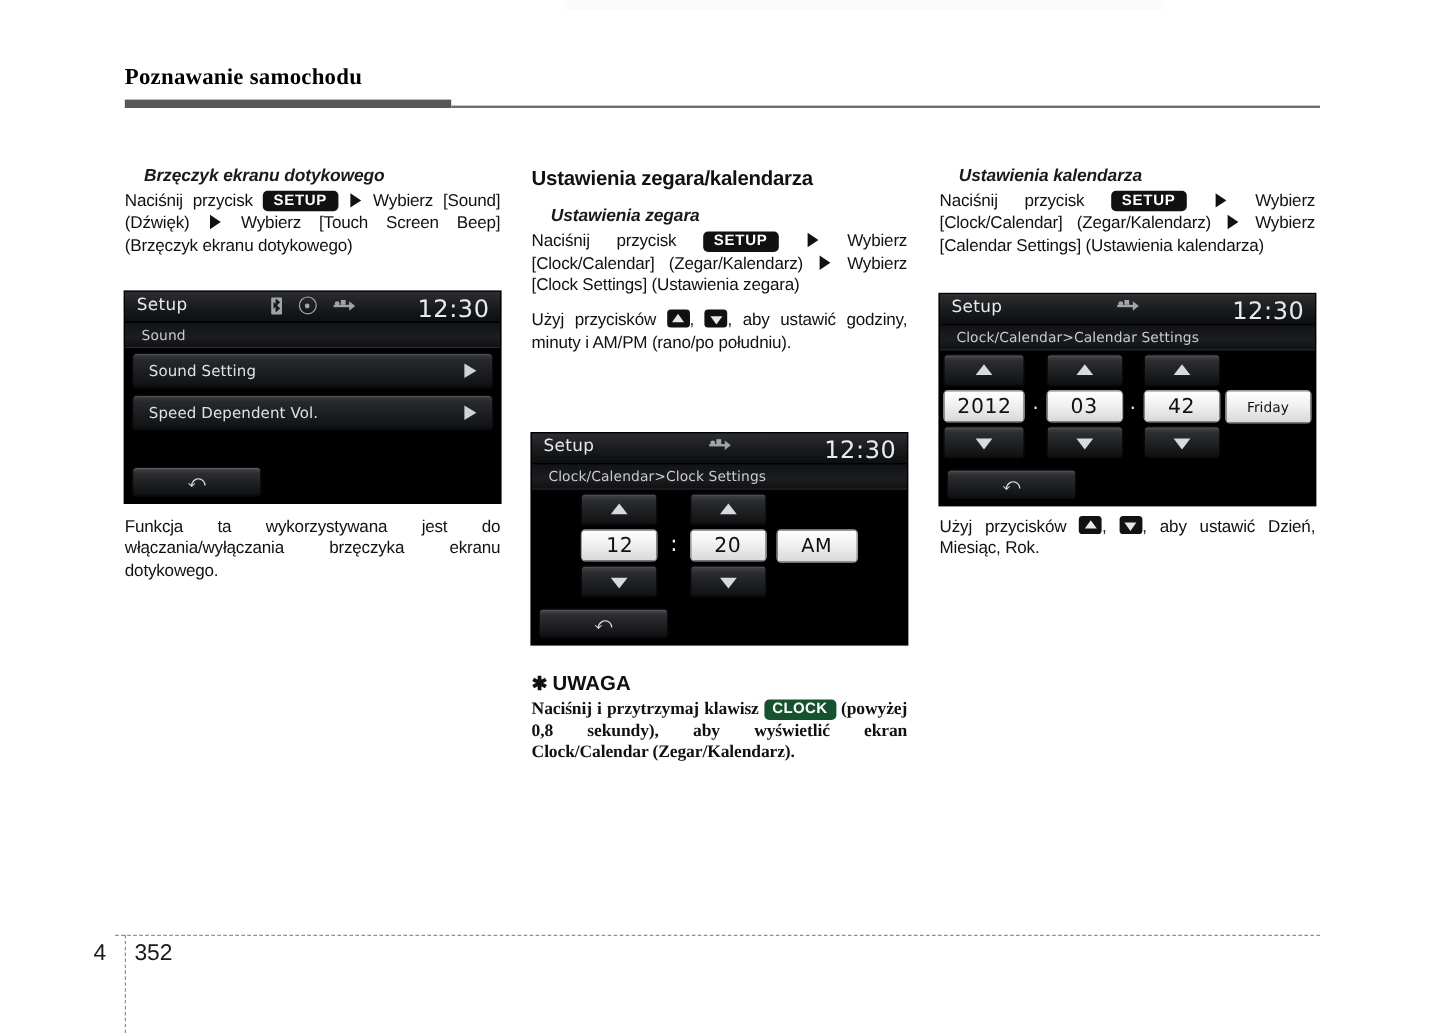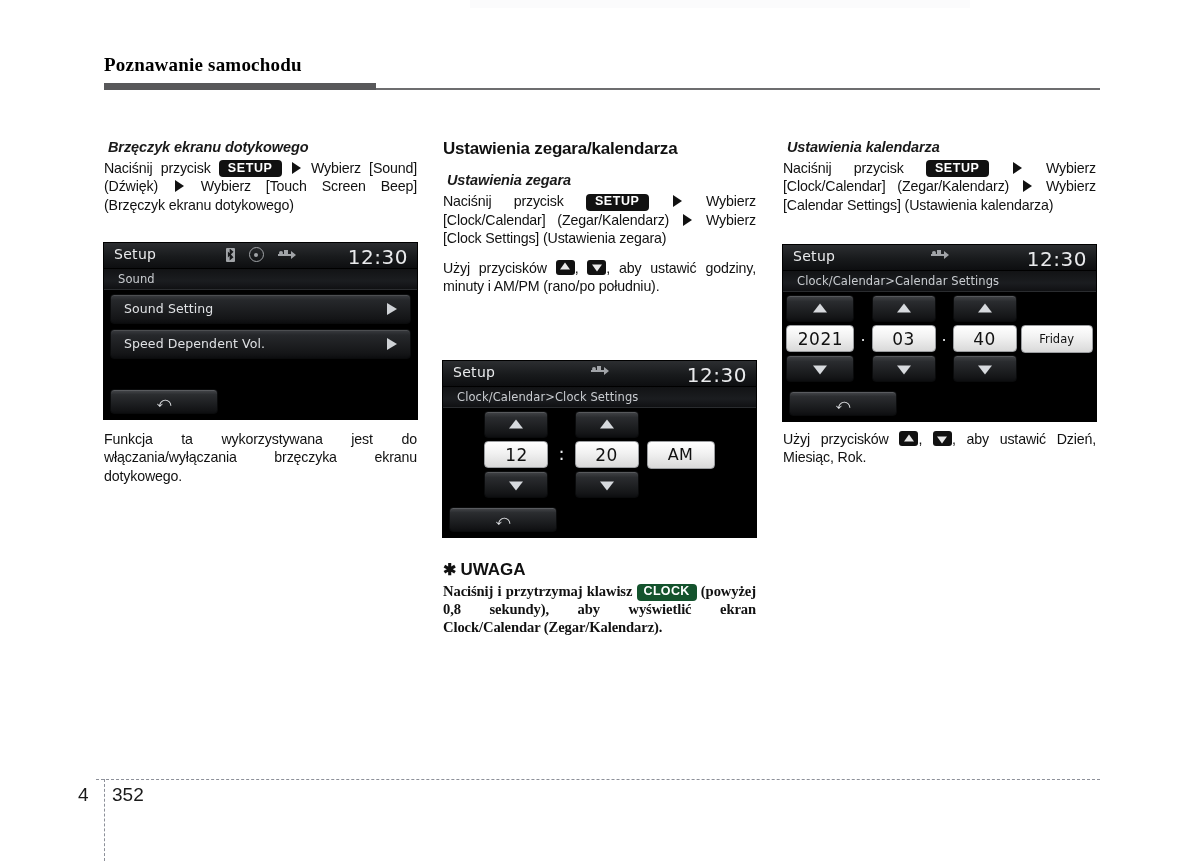--- a/index.html
+++ b/index.html
@@ -47,21 +47,21 @@
   .col-left{left:104px;top:138px;}
   .col-mid{left:443px;top:138px;}
   .col-right{left:783px;top:138px;}
 
   h2.sec-main{
     font-size:17px;font-weight:bold;color:#111;
     margin:0 0 12px 0;line-height:1.25;letter-spacing:-.2px;
   }
   h3.sec-sub{
     font-size:14.5px;font-weight:bold;font-style:italic;color:#1a1a1a;
-    margin:0 0 2px 4px;line-height:1.3;letter-spacing:-.1px;
+    margin:0 0 2px 16px;line-height:1.3;letter-spacing:-.1px;
   }
   p.body{
     font-size:14.2px;color:#111;margin:0 0 0 0;line-height:1.30;
     text-align:justify;text-justify:inter-word;
     letter-spacing:-.15px;
   }
   p.body + p.body{margin-top:11px;}
 
   
   .chip{
@@ -448,33 +448,33 @@
       </div>
       <div class="sb-clock">12:30</div>
     </div>
     <div class="breadcrumb">
       <span>Clock/Calendar&gt;Calendar Settings</span>
     </div>
     <div class="spinwrap">
       <div class="spincols" style="gap:4px;">
         <div class="spincol">
           <div class="sp-btn up wide"></div>
-          <div class="sp-val wide">2021</div>
+          <div class="sp-val wide">2012</div>
           <div class="sp-btn down wide"></div>
         </div>
         <div class="sep dot">.</div>
         <div class="spincol">
           <div class="sp-btn up"></div>
           <div class="sp-val">03</div>
           <div class="sp-btn down"></div>
         </div>
         <div class="sep dot">.</div>
         <div class="spincol">
           <div class="sp-btn up"></div>
-          <div class="sp-val">40</div>
+          <div class="sp-val">42</div>
           <div class="sp-btn down"></div>
         </div>
         <div class="am-holder">
           <div class="day-box">Friday</div>
         </div>
       </div>
     </div>
     <div class="backbar">
       <div class="backbtn">
         <span class="ret">⤺</span>

